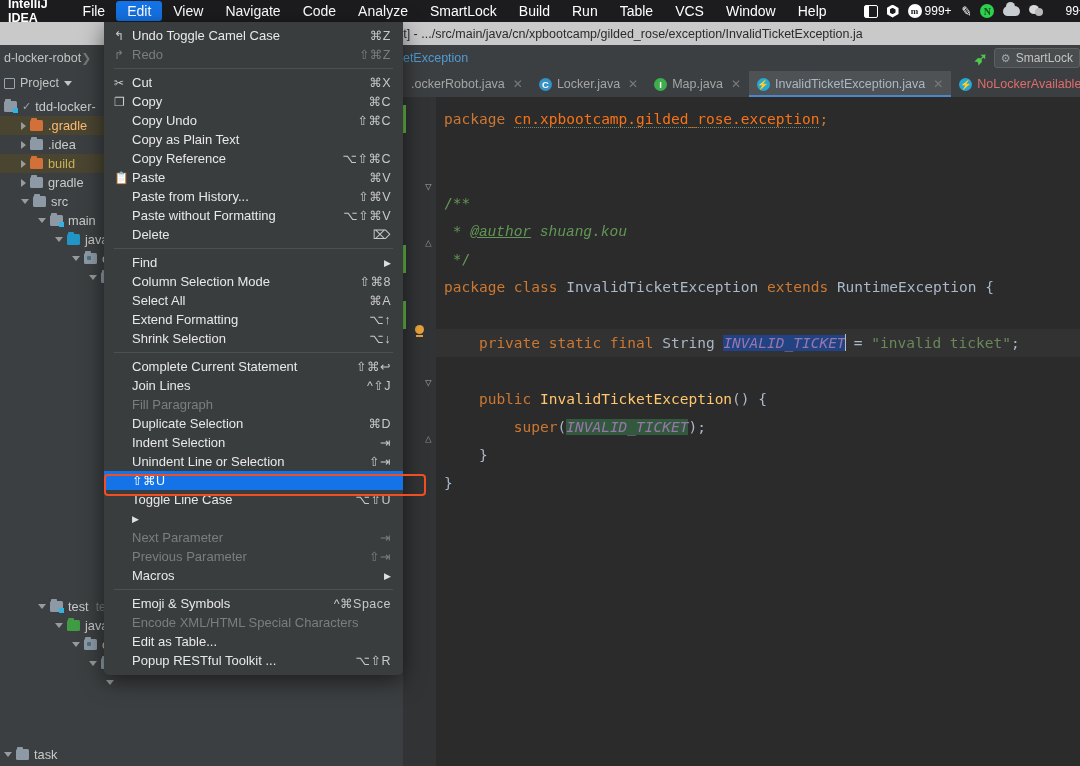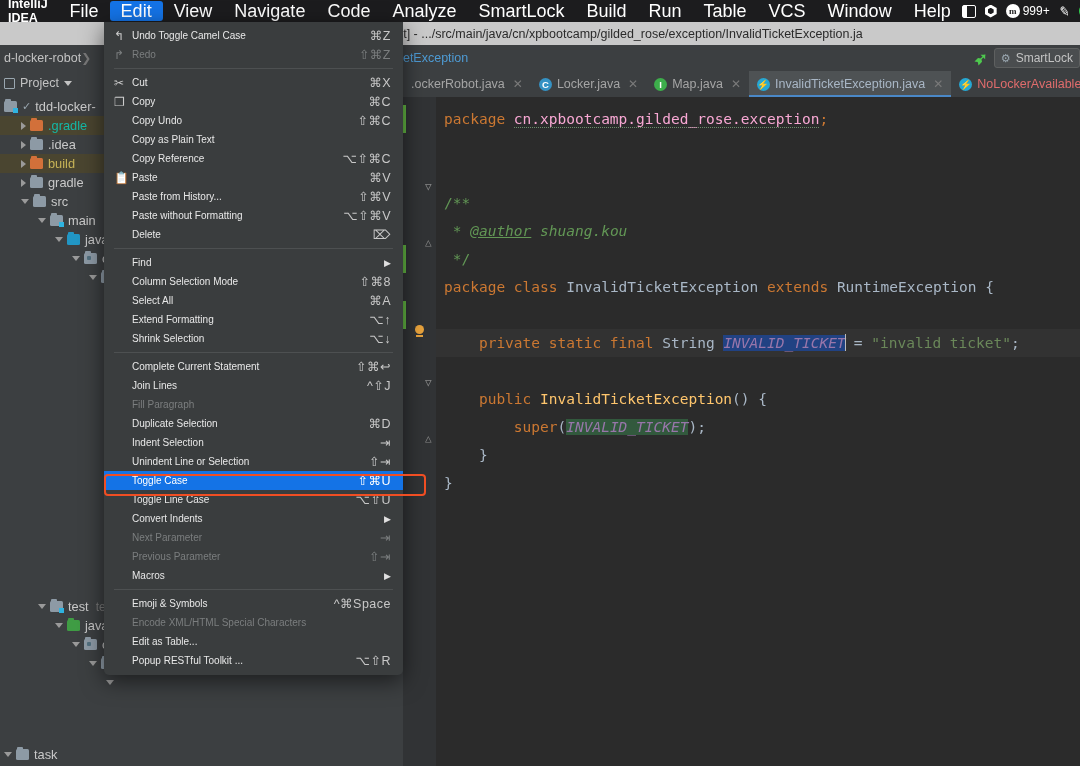--- a/index.html
+++ b/index.html
@@ -12,23 +12,24 @@
     position:relative;
   }
 
   
   #menubar {
     position:absolute; left:0; top:0; width:1080px; height:22px;
     background:#1c1c1e;
     display:flex; align-items:center;
     color:#ffffff; font-size:12.5px;
     z-index:60;
+    gap:13px;
   }
   #menubar .app-name { font-weight:bold; padding:0 11px 0 8px; font-size:12.5px; }
-  #menubar .mi { padding:2px 11px; font-size:18px; line-height:16px; border-radius:3px; }
+  #menubar .mi { padding:2px 11px; font-size:14px; line-height:16px; border-radius:3px; }
   #menubar .mi.active { background:#1473e6; color:#fff; }
   #menubar .spacer { flex:1; }
   #menubar .tray { display:flex; align-items:center; gap:9px; padding-right:6px; }
   .tray-ic { display:inline-flex; align-items:center; justify-content:center; font-size:12px; color:#fff; }
 
   .ic-layout { width:14px; height:13px; border:1.6px solid #fff; border-radius:2px; position:relative; }
   .ic-layout:before { content:""; position:absolute; left:0; top:0; bottom:0; width:4px; background:#fff; }
   .ic-hex { width:12px; height:13px; background:#fff;
      clip-path: polygon(50% 0%, 100% 27%, 100% 73%, 50% 100%, 0% 73%, 0% 27%);
      position:relative; }
@@ -114,41 +115,41 @@
   .fic { width:13px; height:11px; border-radius:1.5px; position:relative; display:inline-block; margin-right:5px; flex:none; }
   .fic:before { content:""; position:absolute; left:1px; top:-2.5px; width:5.5px; height:3px; border-radius:1px 1px 0 0; }
   .fic.grey { background:#8d9aa5; } .fic.grey:before { background:#8d9aa5; }
   .fic.orange { background:#d2703a; } .fic.orange:before { background:#d2703a; }
   .fic.blue { background:#2196c4; } .fic.blue:before { background:#2196c4; }
   .fic.green { background:#3f9c44; } .fic.green:before { background:#3f9c44; }
   .fic .badge { position:absolute; right:-1px; bottom:-1px; width:5px; height:5px; background:#2fb3e0; }
   .fic .dot { position:absolute; left:3px; top:2.5px; width:4px; height:4px; background:#52707f; border-radius:1px; }
   .tcheck { color:#9aa7b0; margin-right:4px; font-size:11px; }
   .dim { color:#787878; margin-left:7px; font-size:12px; }
-  .tlabel.gradle { color:#14b8a6; }
+  .tlabel.gradle { color:#fdba74; }
   .tlabel.build { color:#c7b357; }
 
   
   #editor {
     position:absolute; left:403px; top:97px; width:677px; height:669px;
     background:#2b2b2b; z-index:2; overflow:hidden;
     font-family:"DejaVu Sans Mono", monospace; font-size:14.5px;
   }
   #gutter { position:absolute; left:0; top:0; width:33px; height:669px; background:#313335; }
   #codearea { position:absolute; left:33px; top:0; right:0; height:669px; padding-top:8px; }
   .cline { height:28px; line-height:28px; white-space:pre; padding-left:8px; color:#a9b7c6; }
   .cline.hl { background:#323232; }
   .kw { color:#cc7832; }
   .str { color:#6a8759; }
   .cm  { color:#629755; }
   .cm u { text-decoration:underline; }
-  .cm i { font-style:italic; }
+  .cm i { font-style:italic;font-family:Liberation Mono, monospace; }
   .sel  { background:#214283; color:#9876aa; font-style:italic; }
   .occ  { background:#32593d; color:#9876aa; font-style:italic; }
-  .pkg  { color:#f9a8d4; border-bottom:1px dotted #6b8b6b; }
+  .pkg  { color:#f97316; border-bottom:1px dotted #6b8b6b; }
   .classname { color:#a9b7c6; }
   .method { color:#ffc66d; }
   .caret { display:inline-block; width:1.5px; height:17px; background:#bbb; vertical-align:-3px; margin:0 -1px; }
   .bulb { position:absolute; left:12px; width:9px; height:11px; }
   .bulb .b { width:9px; height:9px; border-radius:50%; background:#e8a33d; }
   .bulb .s { width:7px; height:1.5px; background:#e8a33d; margin:1px auto 0; }
   .fold { position:absolute; left:22px; color:#888; font-size:11px; line-height:28px; }
   .gmark { position:absolute; left:0; width:2.5px; background:#62b543; }
 
   
@@ -156,21 +157,21 @@
     position:absolute; left:104px; top:22px; width:299px;
     background:#3a3d3e; z-index:70;
     border-radius:0 0 5px 5px;
     box-shadow:0 6px 22px rgba(0,0,0,.55);
     padding:4px 0 5px;
     font-size:13px; color:#e8e8e8;
   }
   .mrow { height:19px; display:flex; align-items:center; padding:0 12px 0 10px; white-space:nowrap; }
   .mrow .mico { width:18px; display:inline-flex; align-items:center; justify-content:flex-start;
       color:#cdcdcd; font-size:12px; flex:none; }
-  .mrow .mlbl { flex:1; font-size:10px; }
+  .mrow .mlbl { flex:1; font-size:13px; }
   .mrow .mkey { color:#c8c8c8; font-size:12.5px; font-family:"Liberation Sans", sans-serif; letter-spacing:.5px; }
   .mrow.disabled .mlbl, .mrow.disabled .mkey, .mrow.disabled .mico { color:#7b7e7f; }
   .mrow.selected { background:#1473e6; color:#fff; }
   .mrow.selected .mkey { color:#fff; }
   .msep { height:1px; background:#4d5051; margin:4px 10px; }
   .mrow .arr { font-size:9px; color:#e0e0e0; }
   #highlight-box {
     position:absolute; left:104px; top:474px; width:322px; height:22px;
     border:2.5px solid #f04e23; border-radius:4px; z-index:80; pointer-events:none;
   }
@@ -541,31 +542,29 @@
       <span class="mlbl">Indent Selection</span>
       <span class="mkey mac-icon">⇥</span>
     </div>
     <div class="mrow">
       <span class="mico"></span>
       <span class="mlbl">Unindent Line or Selection</span>
       <span class="mkey mac-icon">⇧⇥</span>
     </div>
     <div class="mrow selected">
       <span class="mico"></span>
-      <span class="mlbl">Toggle Case</span>
       <span class="mkey mac-icon">⇧⌘U</span>
     </div>
     <div class="mrow">
       <span class="mico"></span>
       <span class="mlbl">Toggle Line Case</span>
       <span class="mkey mac-icon">⌥⇧U</span>
     </div>
     <div class="mrow">
       <span class="mico"></span>
-      <span class="mlbl">Convert Indents</span>
       <span class="arr">▶</span>
     </div>
     <div class="mrow disabled">
       <span class="mico"></span>
       <span class="mlbl">Next Parameter</span>
       <span class="mkey mac-icon">⇥</span>
     </div>
     <div class="mrow disabled">
       <span class="mico"></span>
       <span class="mlbl">Previous Parameter</span>

